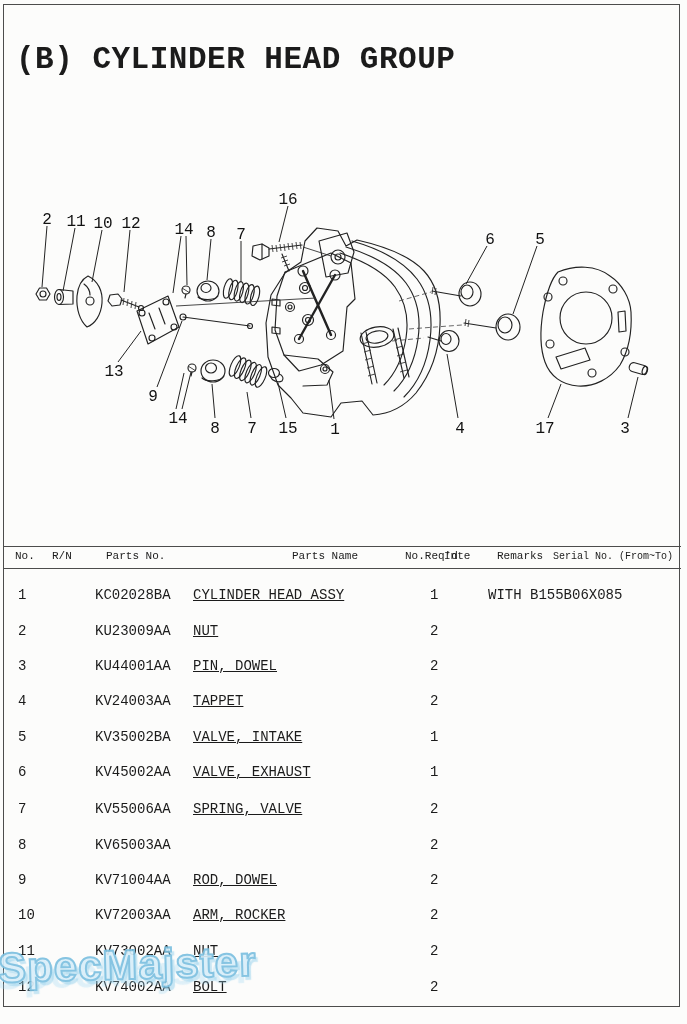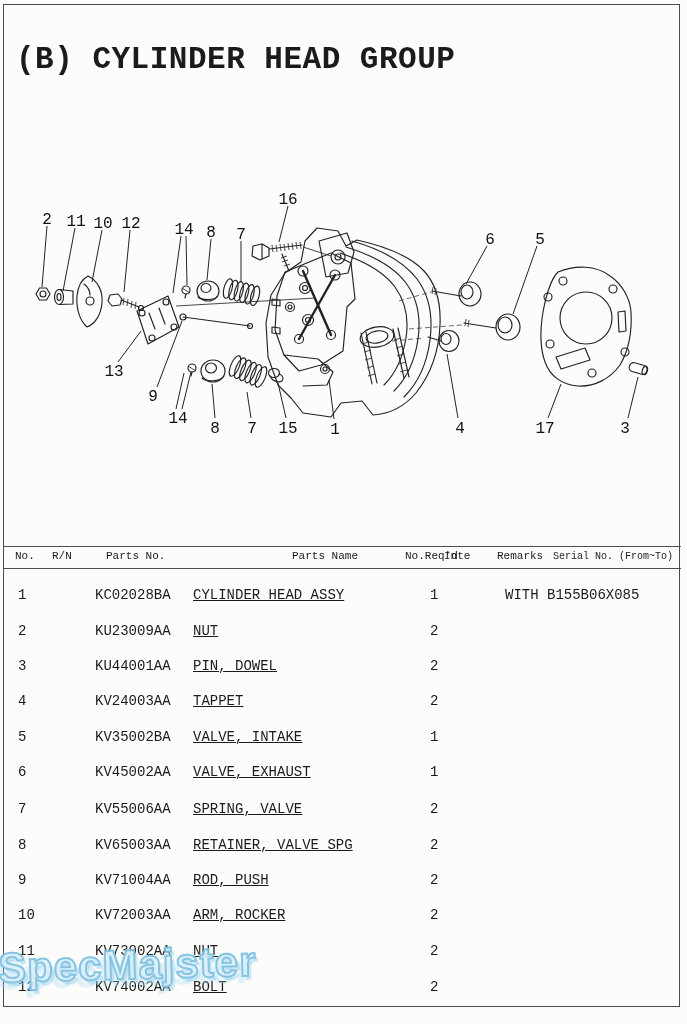--- a/index.html
+++ b/index.html
@@ -23,21 +23,21 @@
   #diagram .thick{stroke:#222;stroke-width:2.4;fill:none;stroke-linecap:round;}
   #diagram text{font-family:"Liberation Mono","DejaVu Sans Mono",monospace;font-size:16px;fill:#111;text-anchor:middle;}
   .rule{position:absolute;left:3px;width:678px;height:0;border-top:1.5px solid #4c4c4c;}
   .rule.r1{top:546px;} .rule.r2{top:568px;}
   .thead span{position:absolute;top:550px;font-size:11px;white-space:pre;}
   .h-no{left:15px;} .h-rn{left:52px;} .h-pn{left:106px;} .h-name{left:256px;padding-left:36px;}
   .h-req{left:405px;text-align:center;} .h-inte{left:444px;} .h-rem{left:497px;}
   .h-serial{left:553px;font-size:10px !important;top:551px !important;}
   .row{position:absolute;left:0;width:687px;height:18px;line-height:18px;font-size:14px;}
   .row span{position:absolute;white-space:pre;}
-  .c-no{left:18px;} .c-pn{left:95px;} .c-name{left:193px;text-decoration:underline;} .c-req{left:430px;} .c-rem{left:505px;}
+  .c-no{left:18px;} .c-pn{left:95px;} .c-name{left:193px;text-decoration:underline;} .c-req{left:430px;} .c-rem{left:488px;}
   .watermark{
     position:absolute;left:-2px;top:941px;
     font-family:"Liberation Sans","DejaVu Sans",sans-serif;
     font-size:42px;font-weight:bold;letter-spacing:1px;
     color:#d9eef9;-webkit-text-stroke:2px #7cc0e0;
     text-shadow:3px 4px 1px rgba(140,205,235,.5),-4px 7px 1px rgba(160,215,240,.35);
     transform:rotate(-1.5deg);opacity:.92;pointer-events:none;
   }
 </style>
 </head>
@@ -342,27 +342,26 @@
     </div>
     <div class="row" style="top: 800px;">
       <span class="c-no">7</span>
       <span class="c-pn">KV55006AA</span>
       <span class="c-name">SPRING, VALVE</span>
       <span class="c-req">2</span>
     </div>
     <div class="row" style="top: 836px;">
       <span class="c-no">8</span>
       <span class="c-pn">KV65003AA</span>
-      <span class="c-name">RETAINER, VALVE SPG</span>
       <span class="c-req">2</span>
     </div>
     <div class="row" style="top: 871px;">
       <span class="c-no">9</span>
       <span class="c-pn">KV71004AA</span>
-      <span class="c-name">ROD, PUSH</span>
+      <span class="c-name">ROD, DOWEL</span>
       <span class="c-req">2</span>
     </div>
     <div class="row" style="top: 906px;">
       <span class="c-no">10</span>
       <span class="c-pn">KV72003AA</span>
       <span class="c-name">ARM, ROCKER</span>
       <span class="c-req">2</span>
     </div>
     <div class="row" style="top: 942px;">
       <span class="c-no">11</span>

